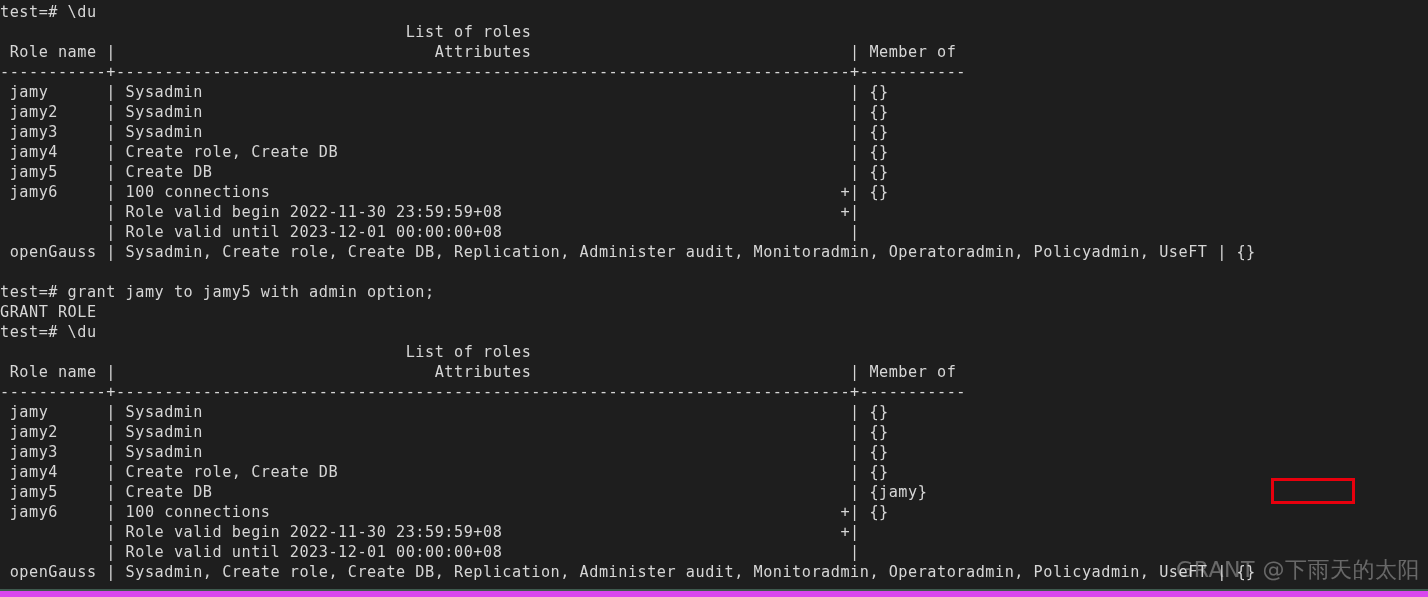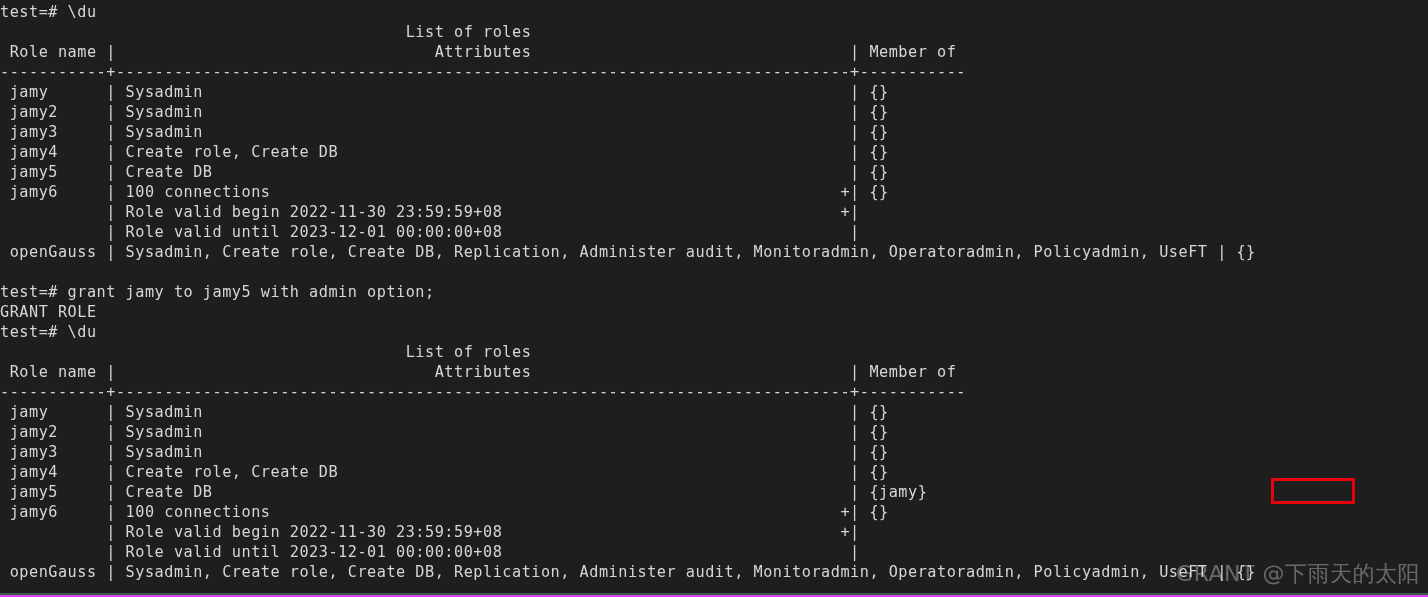--- a/index.html
+++ b/index.html
@@ -7,21 +7,21 @@
     padding: 0;
     background: #1c1c1c;
   }
   #terminal {
     position: relative;
     width: 1428px;
     height: 597px;
     background: #1e1e1e;
     overflow: hidden;
     box-sizing: border-box;
-    border-bottom: 2px solid #d946ef;
+    border-bottom: 6px solid #d946ef;
     font-family: "DejaVu Sans Mono", "Liberation Mono", monospace;
   }
   #screen {
     position: absolute;
     left: 0;
     top: 0;
     padding: 2px 0 0 0;
     margin: 0;
     white-space: pre;
     font-family: "DejaVu Sans Mono", "Liberation Mono", monospace;

